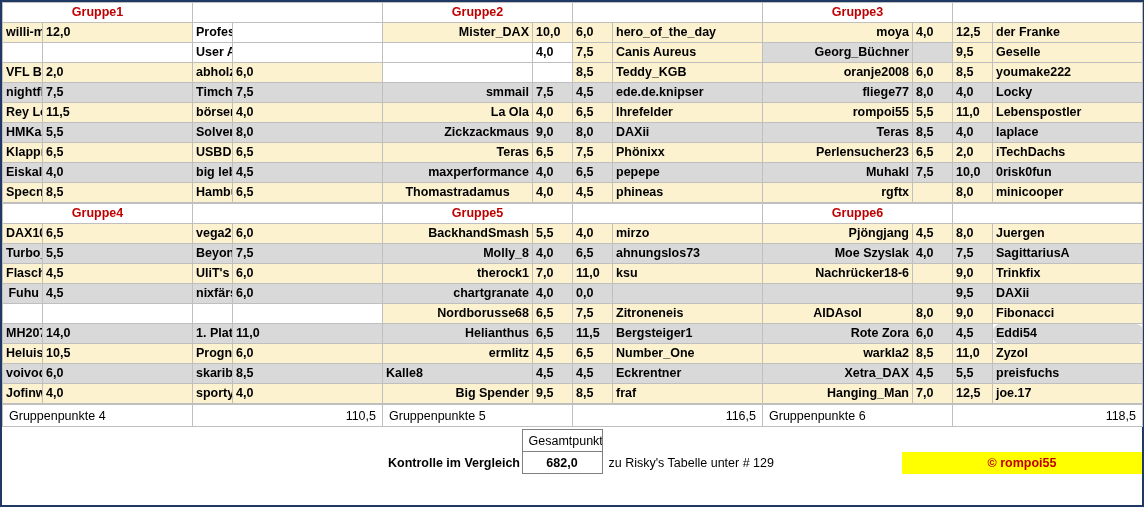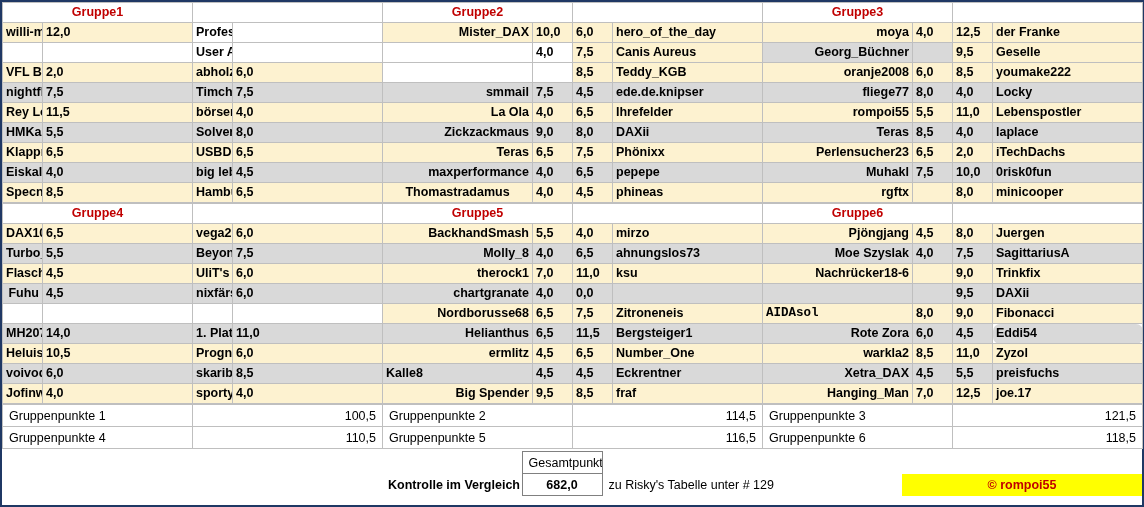--- a/index.html
+++ b/index.html
@@ -324,21 +324,21 @@
         </tr>
         <tr>
           <td class="white nm" style="text-align: right;"></td>
           <td class="white num" style="text-align: left;"></td>
           <td class="white nml" style="text-align: left;"></td>
           <td class="white num" style="text-align: left;"></td>
           <td class="cream nm" style="text-align: right;">Nordborusse68</td>
           <td class="cream num">6,5</td>
           <td class="cream num" style="text-align: left;">7,5</td>
           <td class="cream nm" style="text-align: left;">Zitroneneis</td>
-          <td class="cream nm" style="text-align: left; font-family: Liberation Mono, monospace;">AIDAsol</td>
+          <td class="cream nm" style="text-align: center;">AIDAsol</td>
           <td class="cream num">8,0</td>
           <td class="cream num" style="text-align: left;">9,0</td>
           <td class="cream nml" style="text-align: left;">Fibonacci</td>
         </tr>
         <tr>
           <td class="gray nm" style="text-align: right;">MH207</td>
           <td class="gray num" style="text-align: left;">14,0</td>
           <td class="gray nml" style="text-align: left;">1. Platz</td>
           <td class="gray num" style="text-align: left;">11,0</td>
           <td class="gray nm" style="text-align: right;">Helianthus</td>
@@ -399,28 +399,20 @@
     <table class="foot">
       <colgroup>
         <col style="width:190px">
           <col style="width:190px">
         <col style="width:190px">
           <col style="width:190px">
         <col style="width:190px">
           <col style="width:190px">
       </colgroup>
       <tbody>
-          <tr>
-        <td class="fl">Gruppenpunkte  1</td>
-        <td class="fr">100,5</td>
-        <td class="fl">Gruppenpunkte  2</td>
-        <td class="fr">114,5</td>
-        <td class="fl">Gruppenpunkte  3</td>
-        <td class="fr">121,5</td>
-      </tr>
       <tr>
         <td class="fl">Gruppenpunkte  4</td>
         <td class="fr">110,5</td>
         <td class="fl">Gruppenpunkte  5</td>
         <td class="fr">116,5</td>
         <td class="fl">Gruppenpunkte  6</td>
         <td class="fr">118,5</td>
       </tr>
     </tbody>
       </table>

